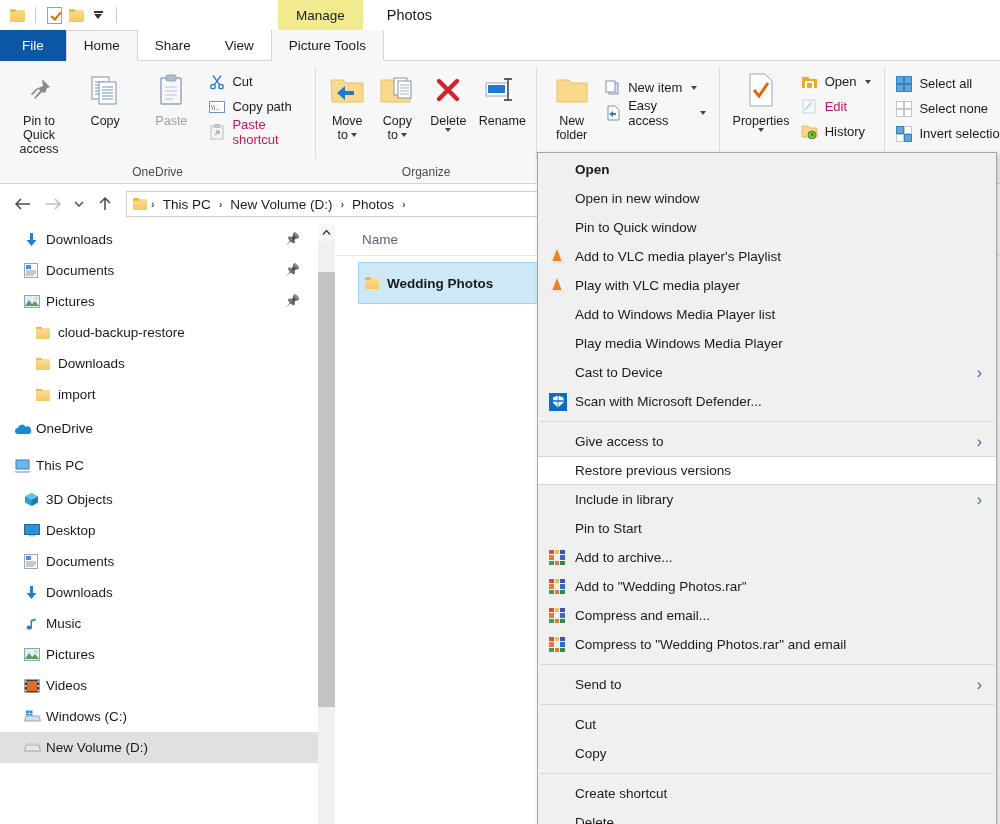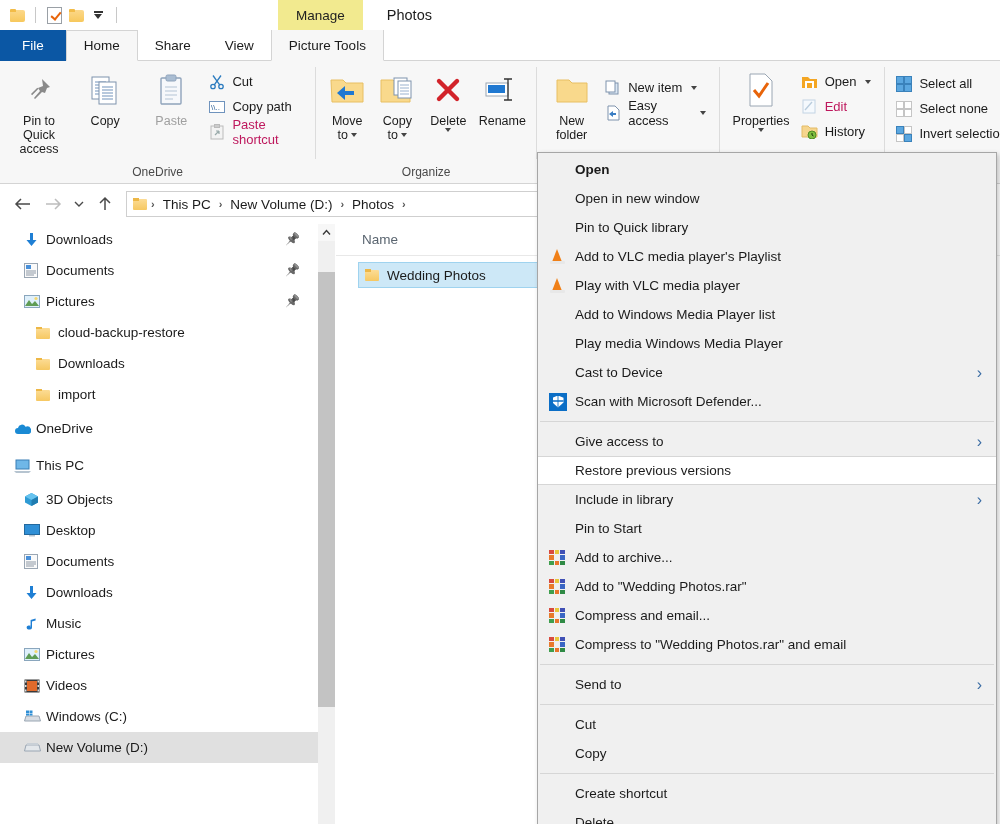--- a/index.html
+++ b/index.html
@@ -97,21 +97,21 @@
   .indent1 { padding-left: 14px; }
   .indent2 { padding-left: 24px; }
   .indent3 { padding-left: 36px; }
 
   .nav-scroll { position: absolute; left: 318px; top: 224px; width: 17px; height: 600px; background: #f0f0f0; }
   .nav-scroll .up { height: 17px; display: flex; align-items: center; justify-content: center; font-size: 9px; color: #505050; background: #f7f7f7; }
   .nav-scroll .thumb { position: absolute; left: 0; top: 48px; width: 17px; height: 435px; background: #c3c3c3; }
 
   .listpane { position: absolute; left: 336px; top: 224px; width: 664px; height: 600px; background: #ffffff; }
   .colhdr { height: 32px; display: flex; align-items: center; padding-left: 26px; font-size: 13.5px; color: #5a6570; border-bottom: 1px solid #e8e8e8; }
-  .fileitem { margin: 6px 0 0 22px; height: 26px; width: 180px; display: flex; align-items: center; gap: 8px; background: #cde8f7; border: 1px solid #9fd3ef; padding-left: 6px; font-size: 13.5px; }
+  .fileitem { margin: 6px 0 0 22px; height: 42px; width: 180px; display: flex; align-items: center; gap: 8px; background: #cde8f7; border: 1px solid #9fd3ef; padding-left: 6px; font-size: 13.5px; font-weight: bold; }
 
   
   .ctxmenu {
     position: absolute; left: 537px; top: 152px; width: 460px;
     background: #f0f0f0; border: 1px solid #a6a6a6;
     box-shadow: 2px 2px 5px rgba(0,0,0,0.22);
     padding: 2px 0; z-index: 50;
   }
   .mi { height: 29px; display: flex; align-items: center; padding-left: 11px; font-size: 13.5px; color: #1b1b1b; position: relative; }
   .mi.bold { font-weight: bold; }
@@ -714,21 +714,21 @@
     <div class="mi bold">
       <span class="mico"></span>
       <span>Open</span>
     </div>
     <div class="mi">
       <span class="mico"></span>
       <span>Open in new window</span>
     </div>
     <div class="mi">
       <span class="mico"></span>
-      <span>Pin to Quick library</span>
+      <span>Pin to Quick window</span>
     </div>
     <div class="mi">
       <span class="mico">
           <span class="vlc"></span>
         </span>
       <span>Add to VLC media player's Playlist</span>
     </div>
     <div class="mi">
       <span class="mico">
           <span class="vlc"></span>

